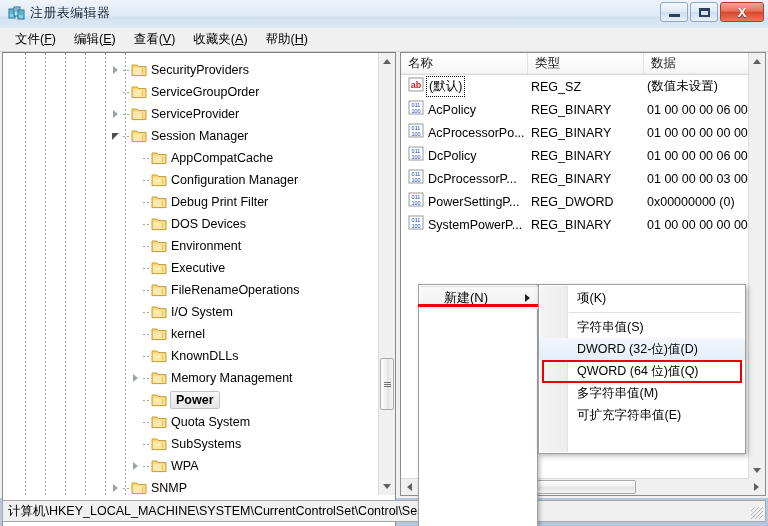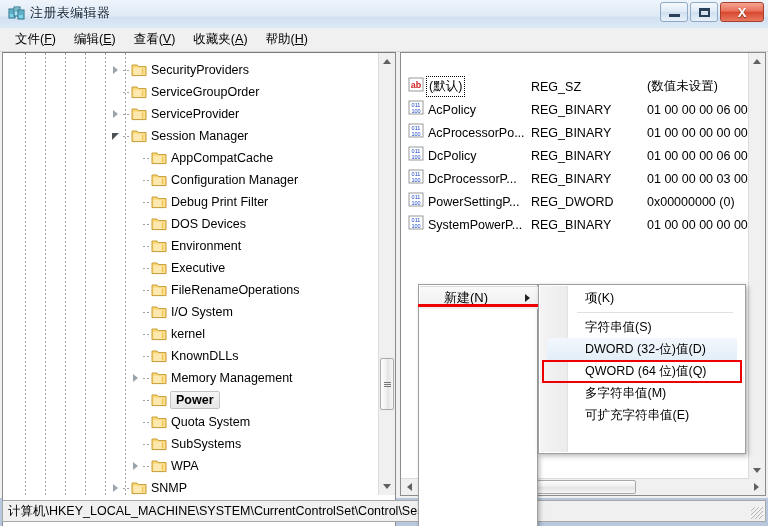--- a/index.html
+++ b/index.html
@@ -302,21 +302,21 @@
   
   .ctx-sub {
     position: absolute;
     left: 538px; top: 232px;
     width: 208px; height: 170px;
     background: #fff;
     border: 1px solid #9e9e9e;
     box-sizing: border-box;
     box-shadow: 2px 2px 5px rgba(0,0,0,.28);
     z-index: 31;
-    padding: 2px 8px;
+    padding: 2px 0;
   }
   .ctx-gutter {
     position: absolute; left: 1px; top: 1px;
     width: 27px; height: 166px;
     background: linear-gradient(to right, #f4f4f4, #ececec);
     border-right: 1px solid #e2e2e2;
   }
   .ctx-item {
     position: relative;
     height: 22px;
@@ -686,20 +686,31 @@
         <div class="sb-thumb" style="top:305px; height:52px;">
             <span class="grip-h"></span>
           </div>
         <div class="sb-btn sb-dn">
             <span class="tri-dn"></span>
           </div>
       </div>
     </div>
 
     <div class="list-panel">
+      <div class="lv-header">
+        <div class="lv-col" style="left:0; width:127px;">
+            <span>名称</span>
+          </div>
+        <div class="lv-col" style="left:127px; width:116px;">
+            <span>类型</span>
+          </div>
+        <div class="lv-col" style="left:243px; width:121px; border-right:none;">
+            <span>数据</span>
+          </div>
+      </div>
       <div class="lv-rows" id="lv-rows">
           <div class="lv-row">
             <span class="c-name">
               <span class="val-icon"><svg width="16" height="15" viewBox="0 0 16 15">
                   <rect x="1" y="1" width="14" height="13" fill="#fff" stroke="#9a9a9a" stroke-width="1"></rect>
                   <text x="8" y="11" font-size="9" font-weight="bold" fill="#d02020" text-anchor="middle" font-family="Liberation Sans, sans-serif">ab</text>
                 </svg></span>
               <span class="name-focus">(默认)</span>
             </span>
             <span class="c-type">REG_SZ</span>

